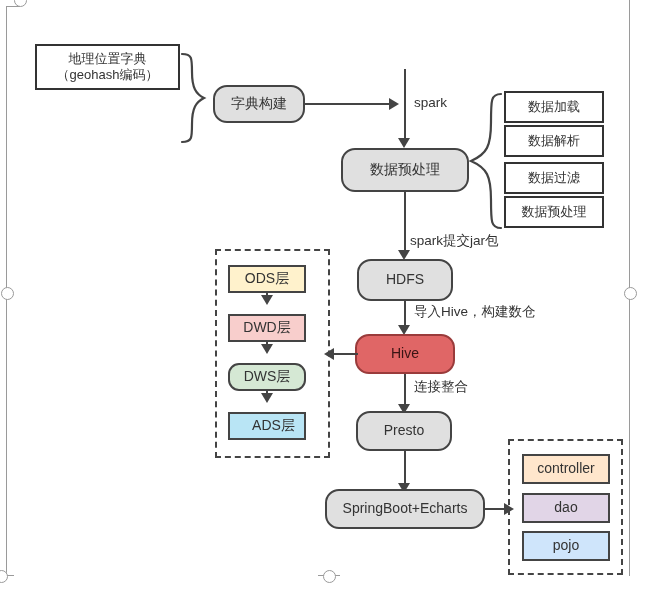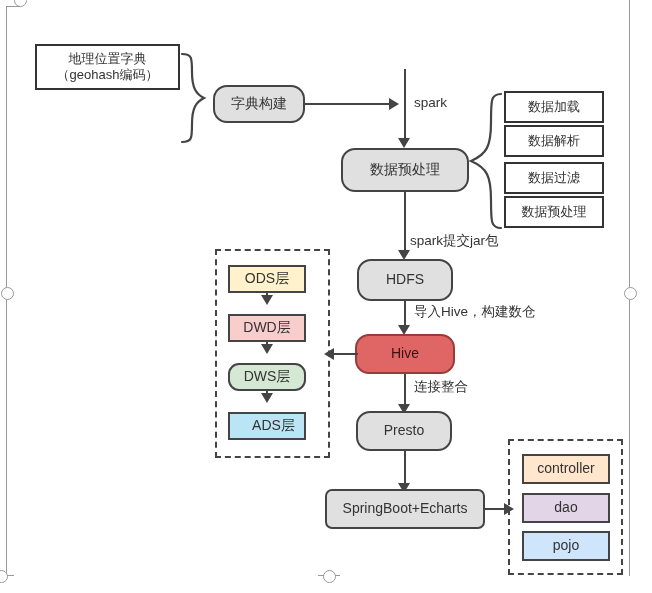--- a/index.html
+++ b/index.html
@@ -170,21 +170,21 @@
 
   <div class="line vline" style="left:404px;top:374px;height:36px;"></div>
   <div class="arrow-down" style="left:398px;top:404px;"></div>
   <div class="edge-label" style="left:414px;top:378px;">连接整合</div>
 
   <div class="node rounded" style="left:356px;top:411px;width:96px;height:40px;text-align:right;">Presto</div>
 
   <div class="line vline" style="left:404px;top:451px;height:38px;"></div>
   <div class="arrow-down" style="left:398px;top:483px;"></div>
 
-  <div class="node rounded" style="left:325px;top:489px;width:160px;height:40px;border-radius:7px;">SpringBoot+Echarts</div>
+  <div class="node rounded" style="left:325px;top:489px;width:160px;height:40px;">SpringBoot+Echarts</div>
 
   <div class="line hline" style="left:485px;top:508px;width:22px;"></div>
   <div class="arrow-right" style="left:504px;top:503px;"></div>
 
   <div class="dashed-group" style="left:215px;top:249px;width:115px;height:209px;"></div>
 
   <div class="node chip" style="left:228px;top:265px;width:78px;height:28px;background:#fff2cc;text-align:right;">ODS层</div>
   <div class="arrow-down" style="left:261px;top:295px;"></div>
   <div class="line vline" style="left:266px;top:293px;height:6px;"></div>
 

